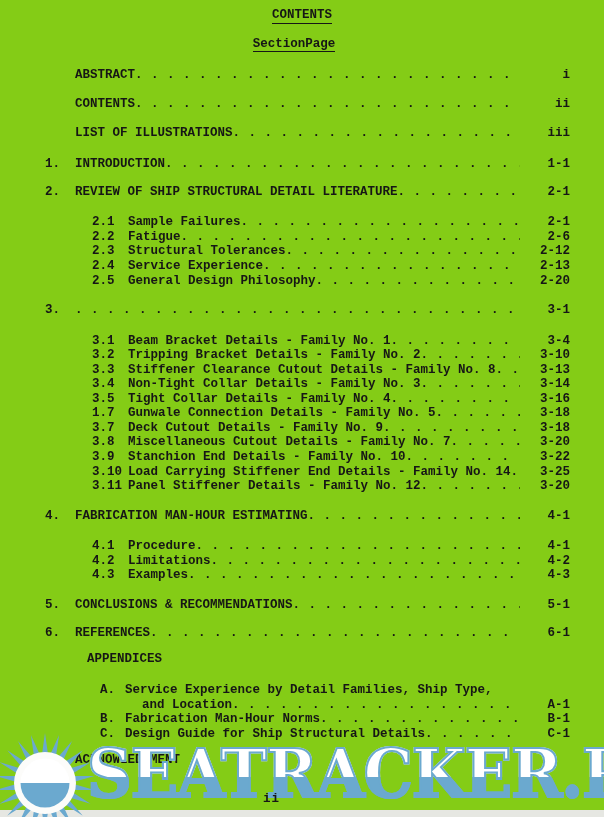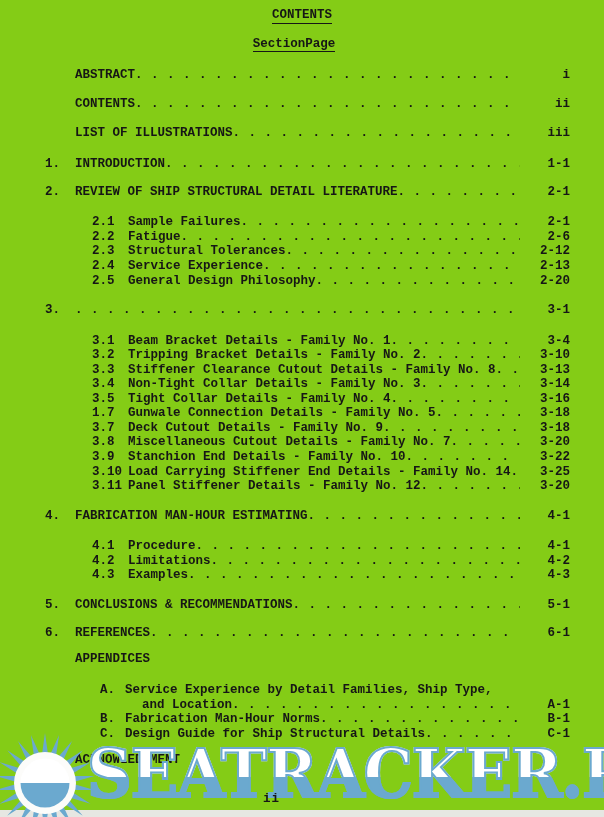--- a/index.html
+++ b/index.html
@@ -42,21 +42,21 @@
   .r.ack  .num{width:75px;}
 
   
   .r.front{margin-top:14.55px;}
   .cols-header + #toc .r.front:first-child{margin-top:16px;}
   .r.sec{margin-top:13.5px;}
   .r.front + .r.sec{margin-top:16px;}
   .r.sub + .r.sec{margin-top:15px;}
   .r.sec + .r.sub{margin-top:16px;}
   .r.sub{margin-top:0;}
-  .r.head{margin-top:12px;}
+  .r.head{margin-top:12px;padding-left:12px;}
   .r.head + .r.app{margin-top:16px;}
   .r.app,.r.appcont{margin-top:0;}
   .r.ack{margin-top:12px; position:relative; z-index:5;}
 
   .folio{
     position:absolute; left:263px; top:792px; z-index:5;
     font-size:12.5px; letter-spacing:1px;
   }
 
   

